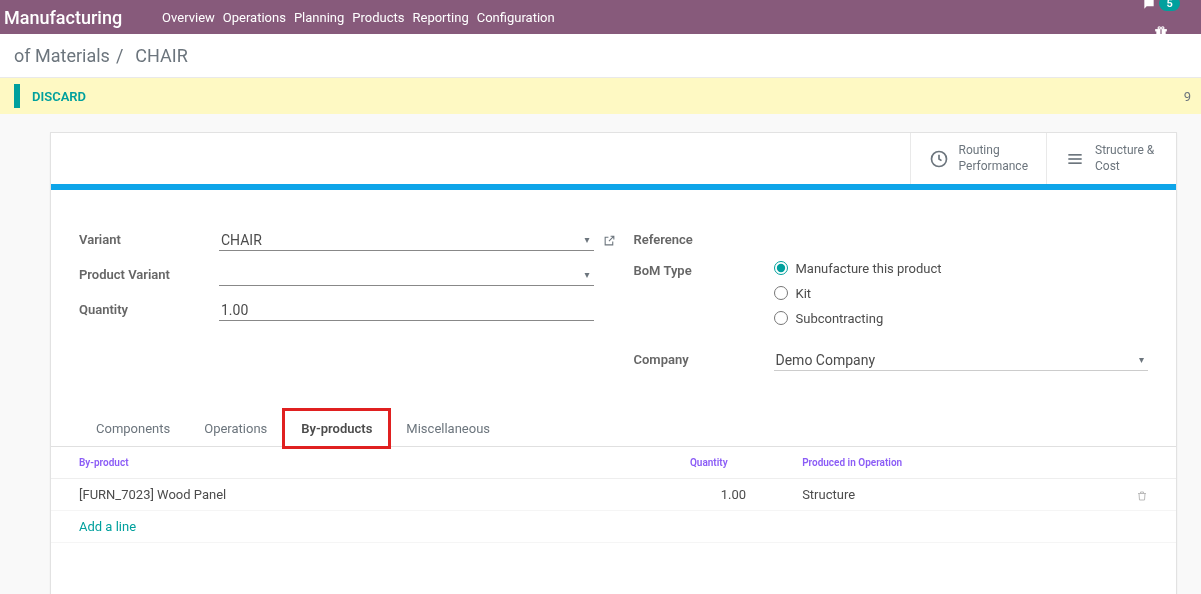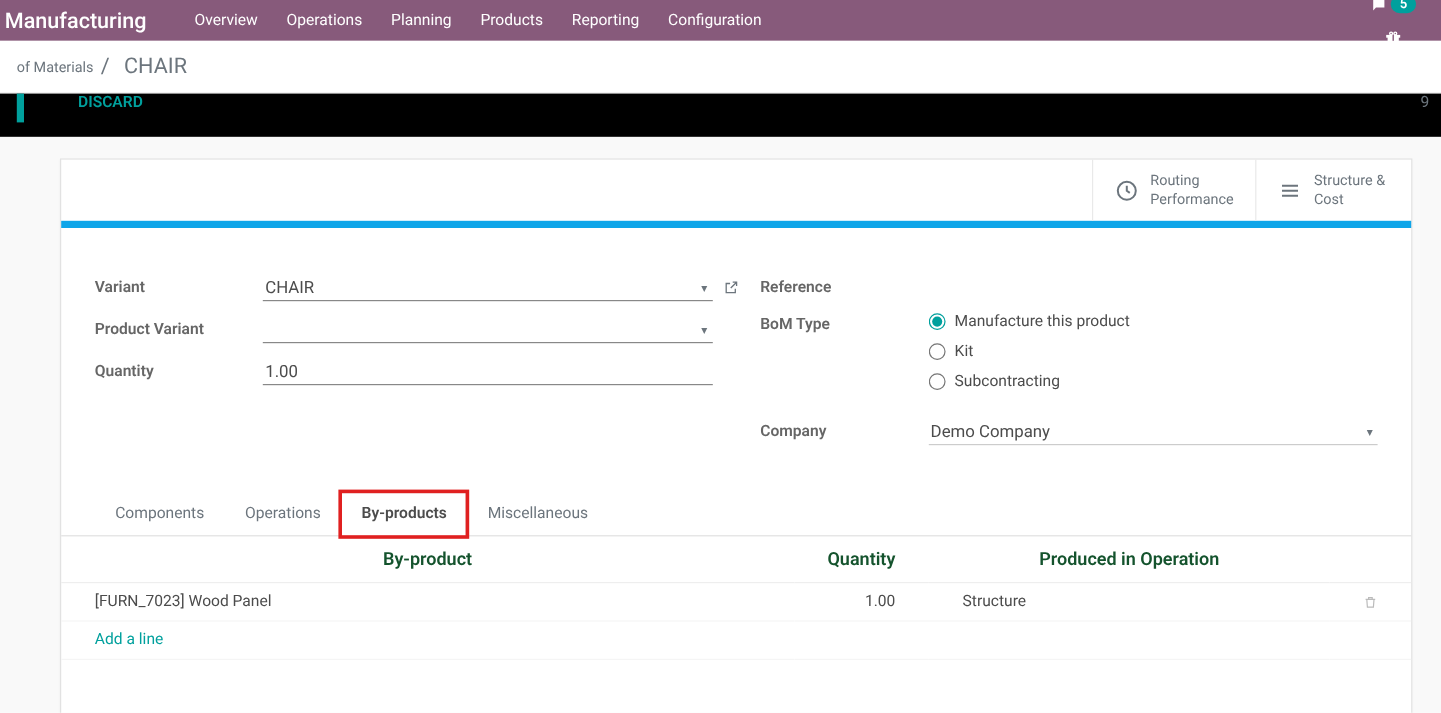--- a/index.html
+++ b/index.html
@@ -1,33 +1,33 @@
 <!DOCTYPE html>
 <html><head>
 <meta charset="utf-8">
 <style>
   * { box-sizing: border-box; margin: 0; padding: 0; font-family: -apple-system, BlinkMacSystemFont, "Segoe UI", Roboto, sans-serif; }
   body { background: #f9f9f9; font-size: 13px; color: #4c4c4c; width: 1201px; height: 594px; overflow: hidden; position: relative; }
 
   
   .navbar { background: #875A7B; height: 34px; display: flex; align-items: center; padding: 0 16px; color: #fff; }
   .brand { font-size: 18px; font-weight: 500; margin-right: 40px; margin-left: -16px; padding-left: 4px; }
-  .nav-menu { display: flex; gap: 24px; }
+  .nav-menu { display: flex; gap: 8px; }
   .nav-item { color: #fff; font-size: 13px; cursor: pointer; }
   .nav-right { margin-left: auto; display: flex; align-items: center; gap: 14px; flex-direction: column; }
   .nav-ic { display: inline-flex; align-items: center; position: relative; cursor: pointer; }
   .badge { background: #00A09D; color: #fff; border-radius: 10px; padding: 1px 7px; font-size: 11px; font-weight: 600; margin-left: 3px; }
 
   
   .crumbs { background: #fff; height: 44px; display: flex; align-items: center; padding: 0 14px; border-bottom: 1px solid #e9e9e9; position: relative; }
-  .crumb-text { font-size: 12px; color: #6c757d; }
+  .crumb-text { font-size: 18px; color: #6c757d; }
   .crumb-active { font-size: 18px; color: #6c757d; margin-left: 6px; }
 
   
-  .actions { background: #000000; height: 36px; display: flex; padding: 0 14px; position: relative; gap: 33px; }
+  .actions { background: #fef9c3; height: 36px; display: flex; align-items: center; padding: 0 14px; position: relative; }
   .save-ind { width: 6px; height: 24px; background: #00A09D; margin-right: 12px; }
   .discard { color: #00A09D; font-weight: 600; font-size: 13px; cursor: pointer; }
   .counter { position: absolute; right: 10px; color: #6c757d; font-size: 13px; }
 
   
   .sheet-wrap { padding: 0 0 0 0; }
   .sheet { background: #fff; border: 1px solid #e2e2e2; margin: 18px 24px 0 50px; box-shadow: 0 1px 2px rgba(0,0,0,0.05); }
 
   
   .statbtns { display: flex; justify-content: flex-end; border-bottom: 6px solid #0ea5e9; }
@@ -50,21 +50,21 @@
   .radio-label { font-size: 13px; color: #4c4c4c; }
 
   
   .tabs { display: flex; padding: 0 28px; border-bottom: 1px solid #e0e0e0; }
   .tab { padding: 10px 16px; font-size: 13px; color: #6c757d; cursor: pointer; border: 1px solid transparent; position: relative; bottom: -1px; }
   .tab.active { color: #4c4c4c; font-weight: 600; border: 1px solid #e0e0e0; border-bottom: 1px solid #fff; background: #fff; }
   .tab.highlight { outline: 3px solid #e02020; outline-offset: -1px; }
 
   
   .tbl { width: 100%; border-collapse: collapse; }
-  .tbl th { text-align: center; padding: 10px 28px; font-size: 15px; font-weight: 600; color: #14532d; border-bottom: 1px solid #eee; }
+  .tbl th { text-align: left; padding: 10px 28px; font-size: 10px; font-weight: 600; color: #8b5cf6; border-bottom: 1px solid #eee; }
   .tbl td { padding: 8px 28px; font-size: 13px; color: #4c4c4c; border-bottom: 1px solid #f5f5f5; }
   .th-qty, .td-qty { text-align: right; }
   .addline { color: #00A09D; cursor: pointer; }
   .trash { color: #bbb; cursor: pointer; }
 
   svg { display: inline-block; vertical-align: middle; }
 </style>
 </head>
 <body>
 

